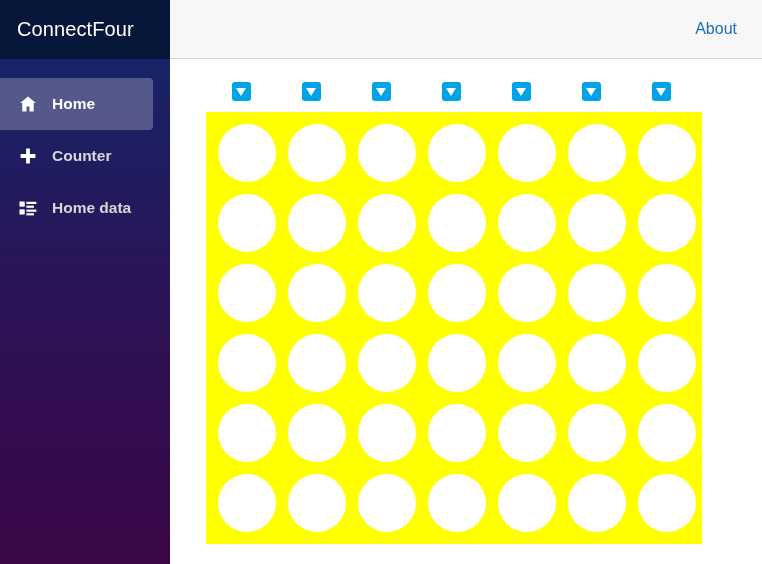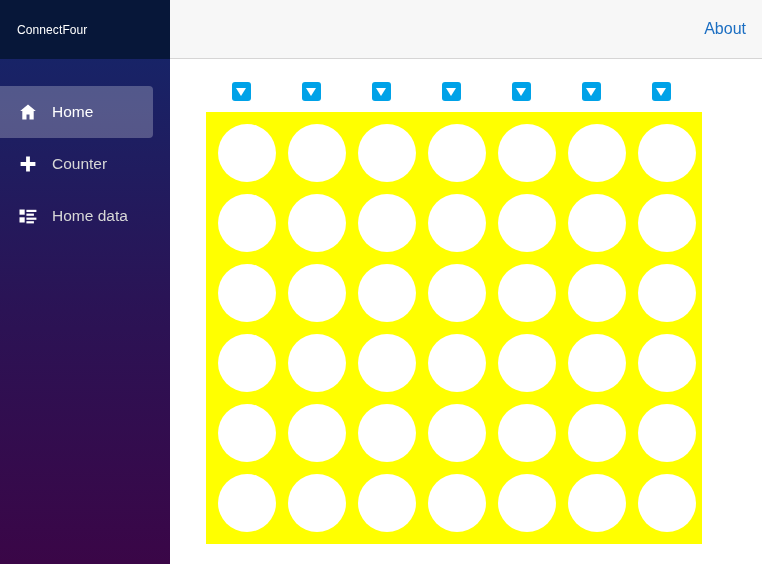--- a/index.html
+++ b/index.html
@@ -32,28 +32,29 @@
     height: 59px;
     flex: 0 0 59px;
     background: #071739;
     display: flex;
     align-items: center;
     padding-left: 17px;
   }
 
   .brand-title {
     color: #ffffff;
-    font-size: 12px;
+    font-size: 20px;
     letter-spacing: .1px;
     white-space: nowrap;
   }
 
   .nav-list {
     list-style: none;
-    padding-top: 27px;
+    padding-top: 19px;
+    font-weight: bold;
   }
 
   .nav-item {
     height: 52px;
     display: flex;
     align-items: center;
     padding-left: 17px;
     border-radius: 0 4px 4px 0;
     margin-right: 17px;
     color: #d7d7d7;
@@ -88,21 +89,21 @@
   }
 
   .topbar {
     height: 59px;
     flex: 0 0 59px;
     background: #f7f7f7;
     border-bottom: 1px solid #d6d5d5;
     display: flex;
     align-items: center;
     justify-content: flex-end;
-    padding-right: 16px;
+    padding-right: 25px;
   }
 
   .about-link {
     color: #1b6ec2;
     font-size: 16px;
     text-decoration: none;
     cursor: pointer;
   }
 
   .content {

